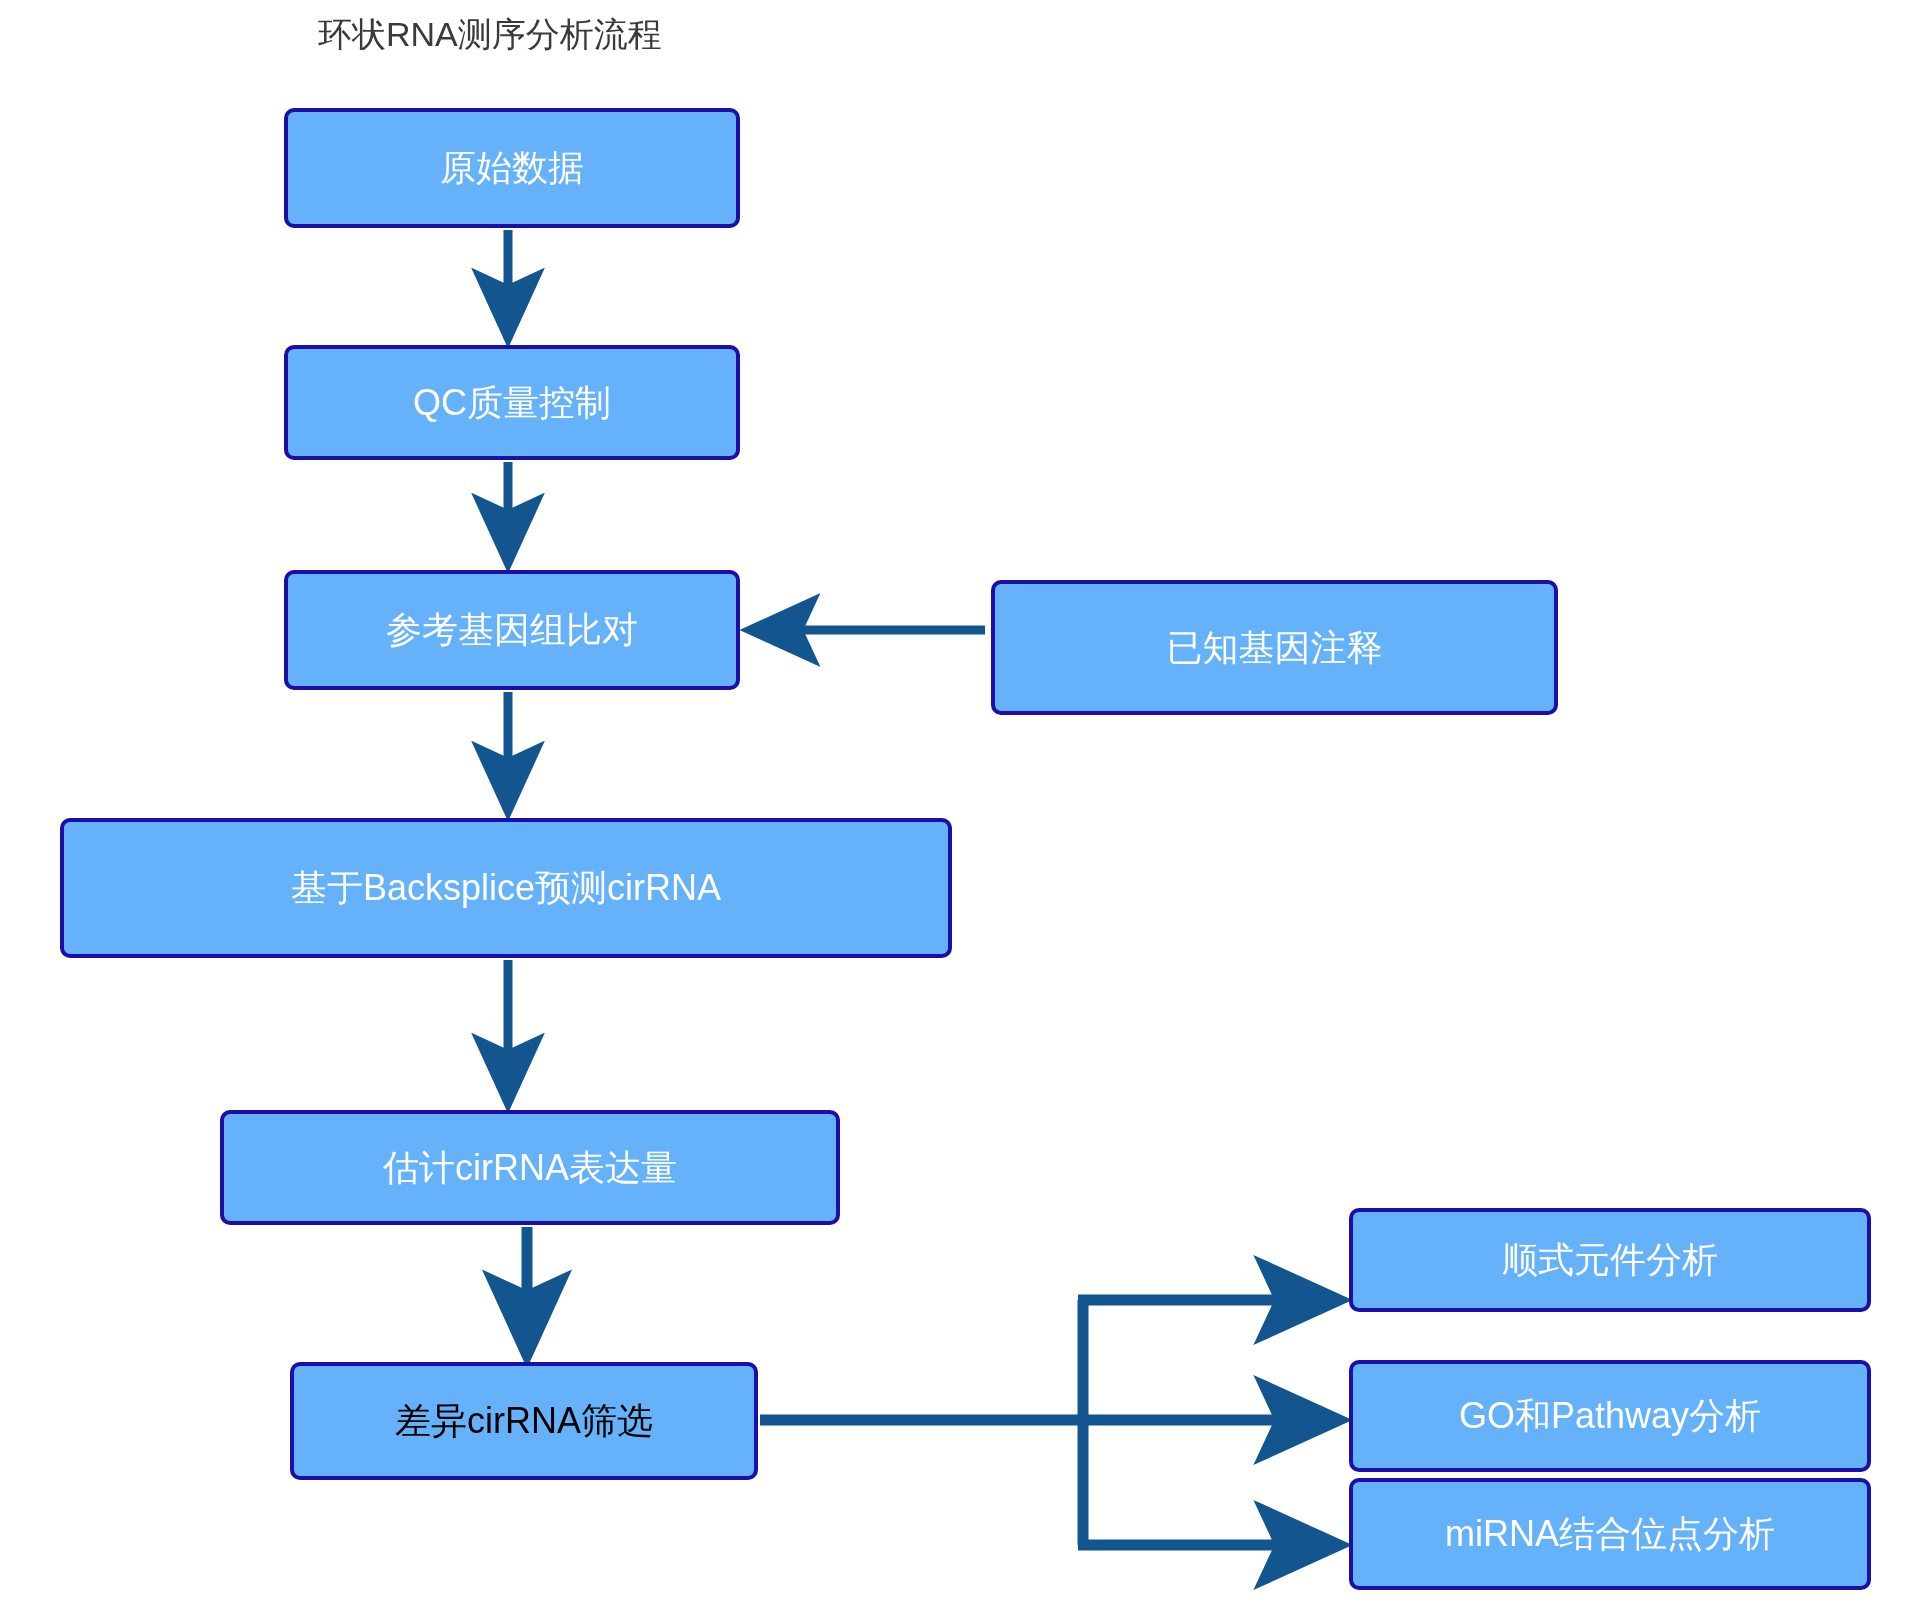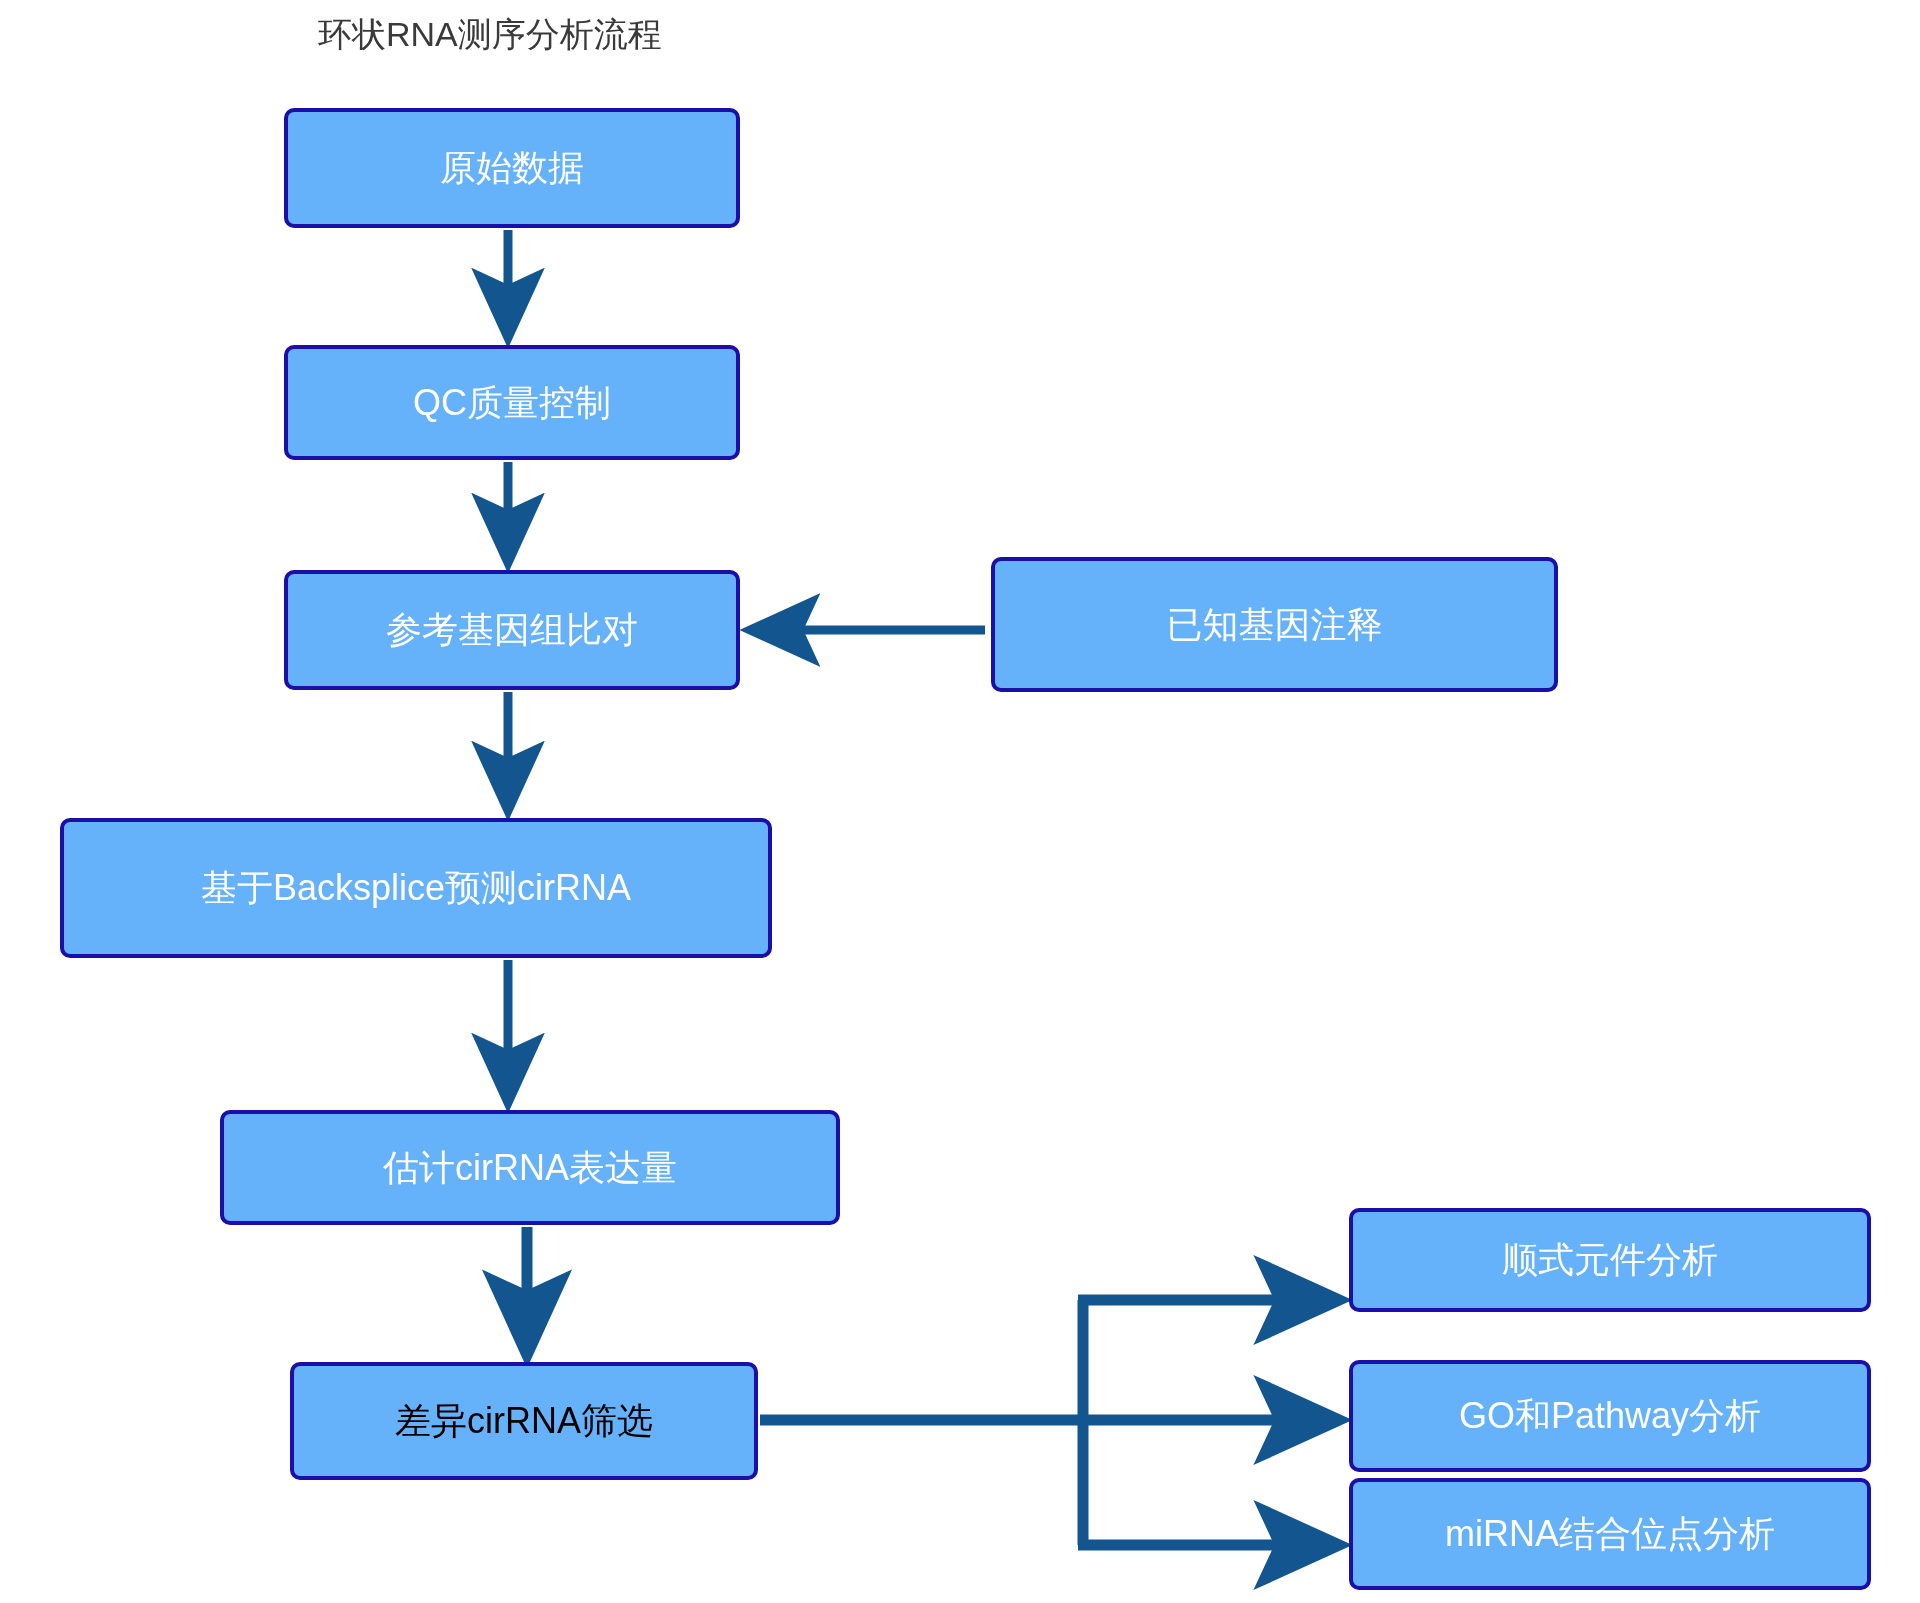--- a/index.html
+++ b/index.html
@@ -89,25 +89,25 @@
 </div>
 
 <div class="node" style="left: 284px; top: 345px; width: 456px; height: 115px; background: rgb(102, 178, 250); border-color: rgb(26, 15, 168); color: rgb(255, 255, 255);">
   <span>QC质量控制</span>
 </div>
 
 <div class="node" style="left: 284px; top: 570px; width: 456px; height: 120px; background: rgb(102, 178, 250); border-color: rgb(26, 15, 168); color: rgb(255, 255, 255);">
   <span>参考基因组比对</span>
 </div>
 
-<div class="node" style="left: 991px; top: 557px; width: 567px; height: 135px; background: rgb(102, 178, 250); border-color: rgb(26, 15, 168); color: rgb(255, 255, 255);">
+<div class="node" style="left: 991px; top: 580px; width: 567px; height: 135px; background: rgb(102, 178, 250); border-color: rgb(26, 15, 168); color: rgb(255, 255, 255);">
   <span>已知基因注释</span>
 </div>
 
-<div class="node" style="left: 60px; top: 818px; width: 712px; height: 140px; background: rgb(102, 178, 250); border-color: rgb(26, 15, 168); color: rgb(255, 255, 255);">
+<div class="node" style="left: 60px; top: 818px; width: 892px; height: 140px; background: rgb(102, 178, 250); border-color: rgb(26, 15, 168); color: rgb(255, 255, 255);">
   <span>基于Backsplice预测cirRNA</span>
 </div>
 
 <div class="node" style="left: 220px; top: 1110px; width: 620px; height: 115px; background: rgb(102, 178, 250); border-color: rgb(26, 15, 168); color: rgb(255, 255, 255);">
   <span>估计cirRNA表达量</span>
 </div>
 
 <div class="node" style="left: 290px; top: 1362px; width: 468px; height: 118px; background: rgb(102, 178, 250); border-color: rgb(26, 15, 168); color: #000000;">
   <span>差异cirRNA筛选</span>
 </div>

